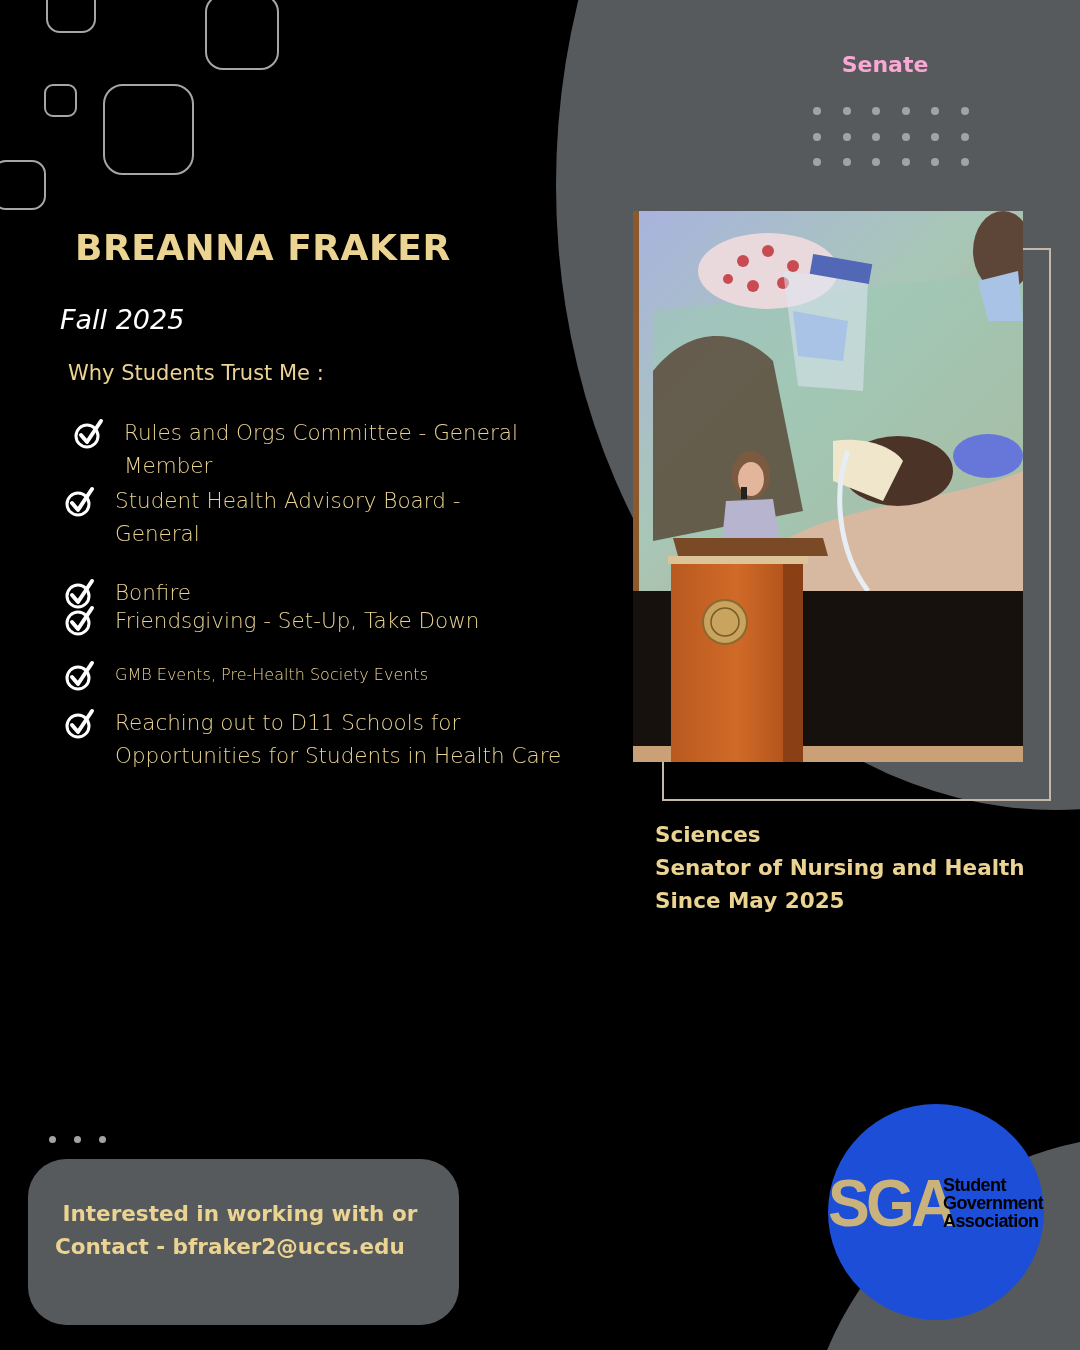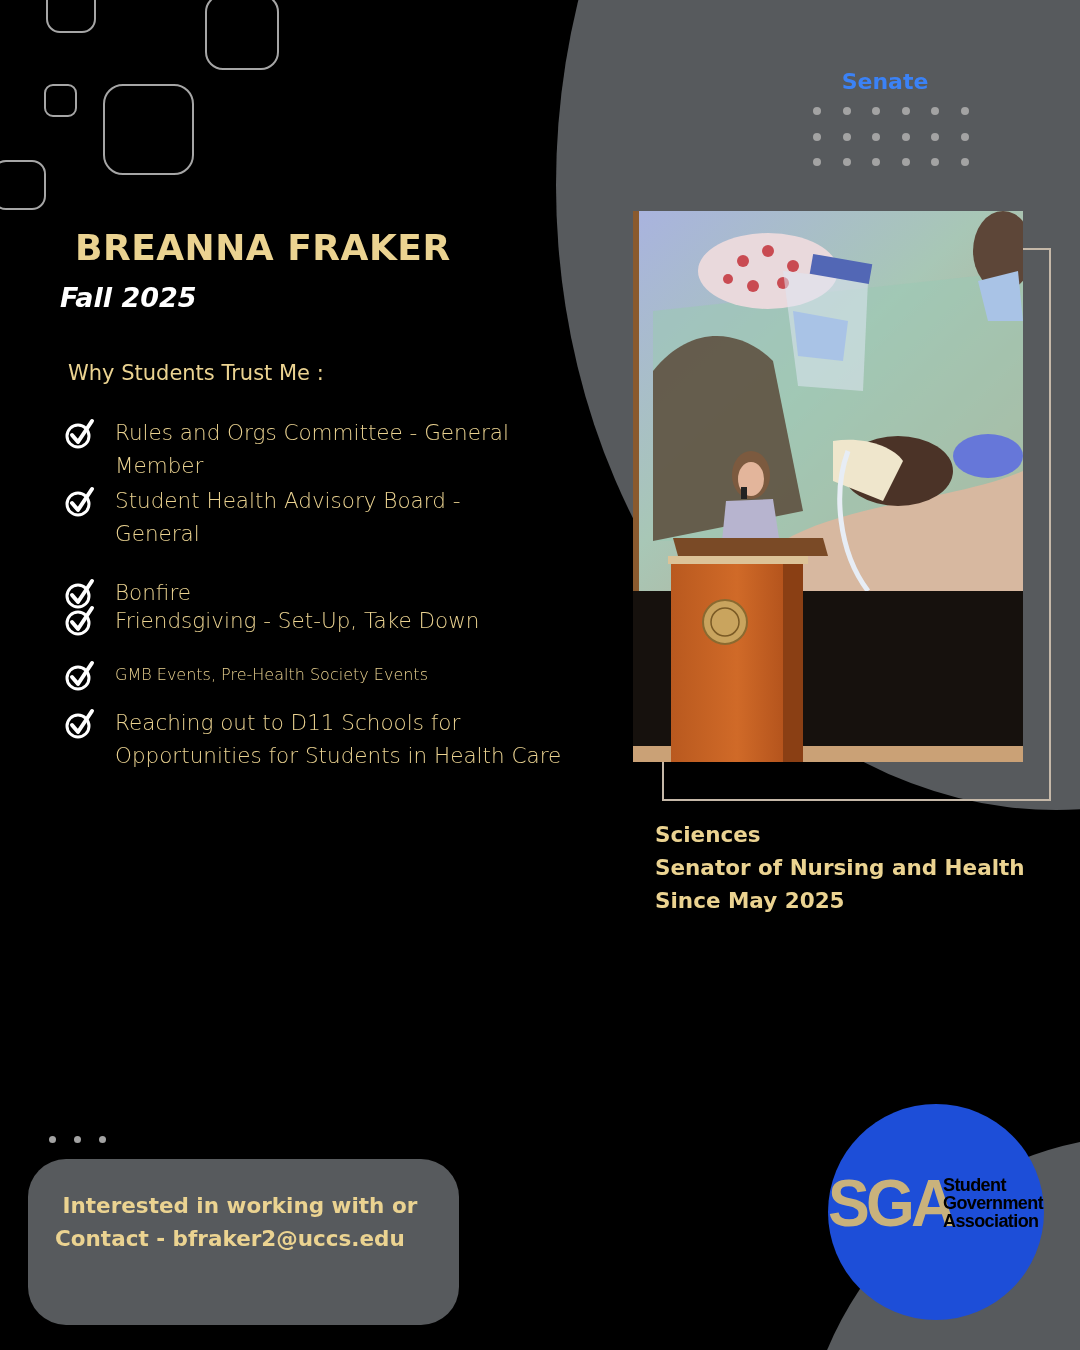--- a/index.html
+++ b/index.html
@@ -15,36 +15,36 @@
       position: absolute; left: 800px; top: 1135px;
       width: 700px; height: 700px; border-radius: 50%;
       background: #575a5d;
     }
 
     .deco-square {
       position: absolute; border: 2.5px solid #a6a6a6; border-radius: 14px;
     }
 
     .senate-label {
-      position: absolute; left: 790px; top: 69px; width: 190px; text-align: center;
-      color: #3b82f6; font-weight: bold; font-size: 22px;
+      position: absolute; left: 790px; top: 52px; width: 190px; text-align: center;
+      color: #f9a8d4; font-weight: bold; font-size: 22px;
     }
     .dot-grid {
       position: absolute; left: 813px; top: 107px;
       display: grid; grid-template-columns: repeat(6, 8px); column-gap: 21.5px; row-gap: 17.5px;
     }
     .dot { width: 8px; height: 8px; border-radius: 50%; background: #a3a3a3; }
 
     .name-title {
       position: absolute; left: 67px; top: 227px;
       color: #ebd391; font-weight: bold; font-size: 36px; letter-spacing: 0.5px; margin-left: 8px;
     }
     .term {
-      position: absolute; left: 60px; top: 282px;
-      color: #fff; font-style: italic; font-size: 27px; font-weight: 700;
+      position: absolute; left: 60px; top: 304px;
+      color: #fff; font-style: italic; font-size: 27px; font-weight: 400;
     }
     .trust-heading {
       position: absolute; left: 68px; top: 361px;
       color: #ebd391; font-weight: normal; font-size: 21px;
     }
 
     .trust-list { position: absolute; left: 64px; top: 0; width: 540px; list-style: none; }
     .trust-item { position: absolute; left: 0; display: flex; width: 540px; }
     .check-icon { width: 32px; height: 32px; flex: none; margin-top: 2px; }
     .trust-text {
@@ -65,21 +65,21 @@
       position: absolute; left: 655px; top: 818px; width: 400px;
       color: #ebd391; font-weight: bold; font-size: 21.5px; line-height: 33px;
     }
 
     .small-dots { position: absolute; left: 49px; top: 1136px; display: flex; gap: 18px; }
     .small-dots .dot { width: 7px; height: 7px; }
 
     .contact-box {
       position: absolute; left: 28px; top: 1159px; width: 431px; height: 166px;
       background: #575a5d; border-radius: 38px;
-      padding: 30px 0 0 27px;
+      padding: 38px 0 0 27px;
     }
     .contact-line {
       color: #ebd391; font-weight: bold; font-size: 21.5px; line-height: 33px; white-space: pre;
     }
 
     .logo-circle {
       position: absolute; left: 828px; top: 1104px; width: 216px; height: 216px;
       border-radius: 50%; background: #1d4ed8; overflow: hidden;
     }
     .logo-sga {
@@ -127,21 +127,21 @@
     <span class="dot"></span>
     <span class="dot"></span>
     <span class="dot"></span>
 </div>
 
 <h1 class="name-title">BREANNA FRAKER</h1>
 <div class="term">Fall 2025</div>
 <h2 class="trust-heading">Why Students Trust Me :</h2>
 
 <ul class="trust-list">
-  <li class="trust-item" style="top:416px;">
+  <li class="trust-item" style="top:416px;justify-content:flex-end;">
     <svg class="check-icon" viewBox="0 0 32 32">
       <circle cx="14" cy="18" r="11" fill="none" stroke="#fff" stroke-width="3"></circle>
       <path d="M8 17 L14 24 L28 3" fill="none" stroke="#fff" stroke-width="4" stroke-linecap="round" stroke-linejoin="round"></path>
     </svg>
     <span class="trust-text">Rules and Orgs Committee - General Member</span>
   </li>
   <li class="trust-item" style="top:484px;">
     <svg class="check-icon" viewBox="0 0 32 32">
       <circle cx="14" cy="18" r="11" fill="none" stroke="#fff" stroke-width="3"></circle>
       <path d="M8 17 L14 24 L28 3" fill="none" stroke="#fff" stroke-width="4" stroke-linecap="round" stroke-linejoin="round"></path>

